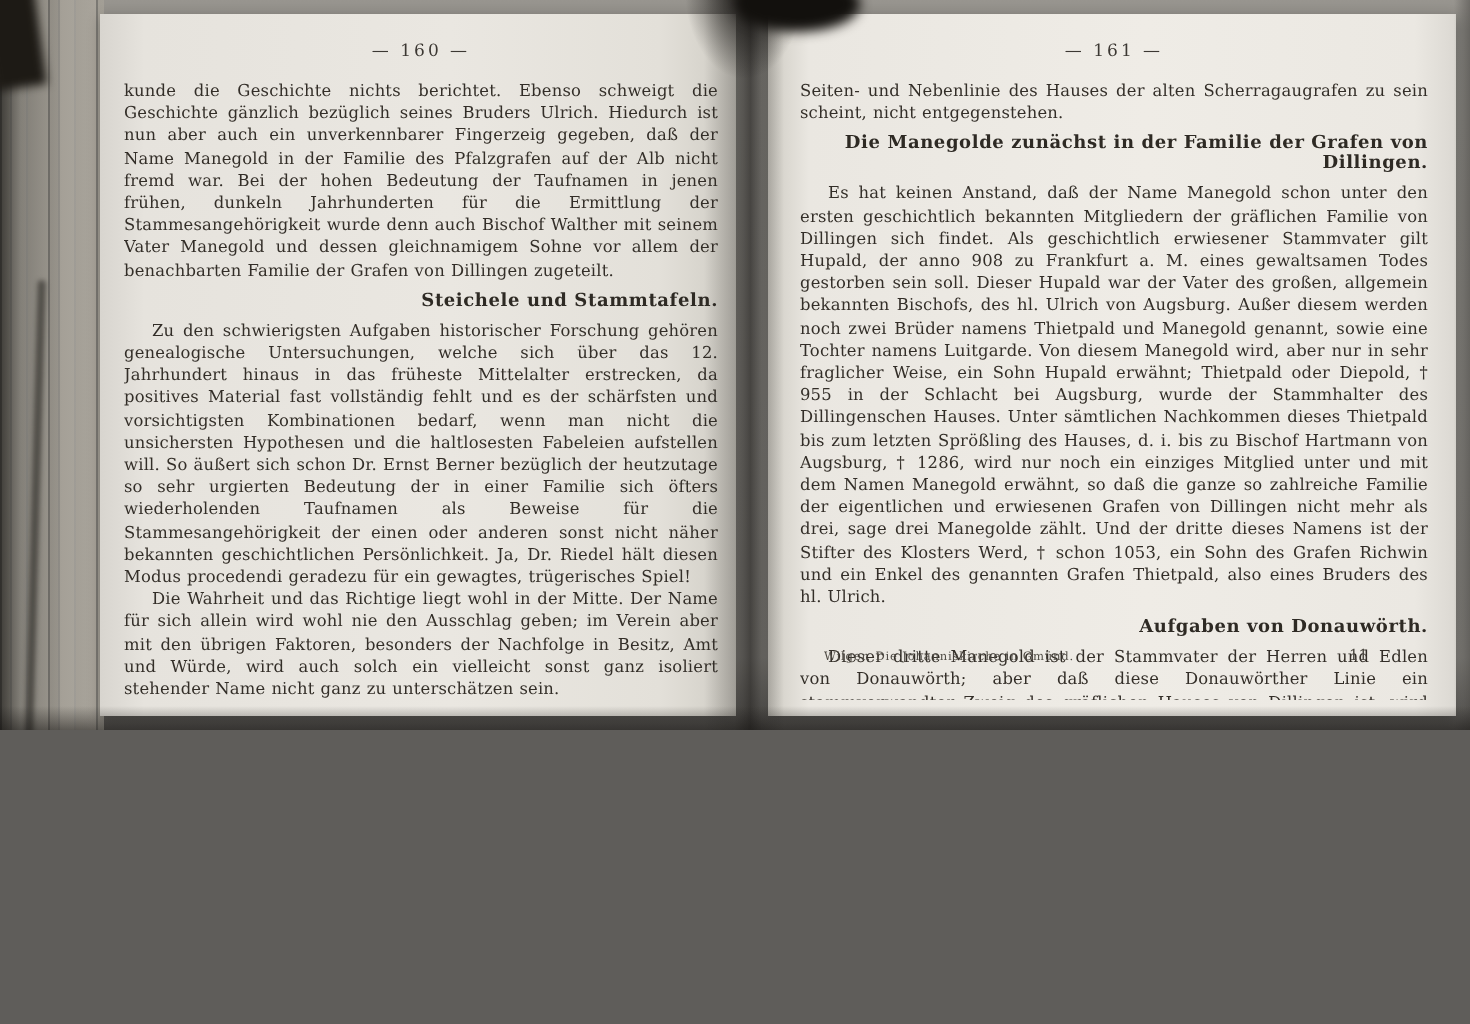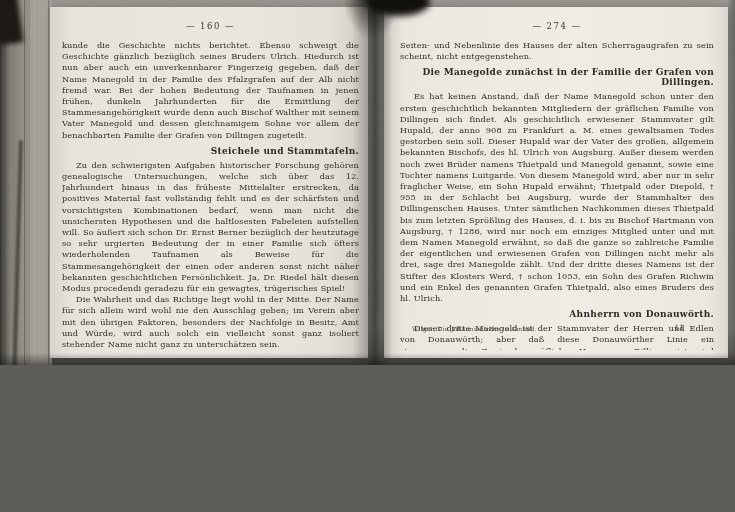--- a/index.html
+++ b/index.html
@@ -101,25 +101,25 @@
       <p>kunde die Geschichte nichts berichtet. Ebenso schweigt die Geschichte gänzlich bezüglich seines Bruders Ulrich. Hiedurch ist nun aber auch ein unverkennbarer Fingerzeig gegeben, daß der Name Manegold in der Familie des Pfalzgrafen auf der Alb nicht fremd war. Bei der hohen Bedeutung der Taufnamen in jenen frühen, dunkeln Jahrhunderten für die Ermittlung der Stammesangehörigkeit wurde denn auch Bischof Walther mit seinem Vater Manegold und dessen gleichnamigem Sohne vor allem der benachbarten Familie der Grafen von Dillingen zugeteilt.</p>
       <h3 class="sect">Steichele und Stammtafeln.</h3>
       <p class="ind">Zu den schwierigsten Aufgaben historischer Forschung gehören genealogische Untersuchungen, welche sich über das 12. Jahrhundert hinaus in das früheste Mittelalter erstrecken, da positives Material fast vollständig fehlt und es der schärfsten und vorsichtigsten Kombinationen bedarf, wenn man nicht die unsichersten Hypothesen und die haltlosesten Fabeleien aufstellen will. So äußert sich schon Dr. Ernst Berner bezüglich der heutzutage so sehr urgierten Bedeutung der in einer Familie sich öfters wiederholenden Taufnamen als Beweise für die Stammesangehörigkeit der einen oder anderen sonst nicht näher bekannten geschichtlichen Persönlichkeit. Ja, Dr. Riedel hält diesen Modus procedendi geradezu für ein gewagtes, trügerisches Spiel!</p>
       <p class="ind">Die Wahrheit und das Richtige liegt wohl in der Mitte. Der Name für sich allein wird wohl nie den Ausschlag geben; im Verein aber mit den übrigen Faktoren, besonders der Nachfolge in Besitz, Amt und Würde, wird auch solch ein vielleicht sonst ganz isoliert stehender Name nicht ganz zu unterschätzen sein.</p>
       <p class="ind">Pfalzgraf Manegold von der Alb hatte vier Söhne mit Namen Manegold, Adalbert, Ulrich und Walther. Mit Nennung dieser Namen will und soll also nicht die Ansicht geltend gemacht werden, als ob hiedurch ein direkter, strikter genealogischer Beweis für die Stammesangehörigkeit der fraglichen Familienmitglieder geführt werden wolle. Alle vier Namen samt dem des Vaters mögen am Ende zufällig sein. Aber welch ein sonderbarer Zufall, daß alle diese vier Namen sich auch so oft und so vielfach finden bei den vier Hauptzweigen des Scherragauischen Stammes, der seine Wurzel in Adalbert II, dem Erlauchten, d. i. dem Ahnherrn der „Scherer“ hat! Kein Beweis will durch Nennung dieser vier Namen gegeben werden, sondern nur der Nachweis, daß gerade diese vier Namen meiner Schererhypothese, d. i. daß die Familie des Pfalzgrafen Manegold auf der Alb eine bis jetzt nicht erkannte</p>
     </div>
   </div>
 
   <div class="page page-right">
     <div class="page-body">
-      <div class="pageno">—  274  —</div>
+      <div class="pageno">—  161  —</div>
       <p>Seiten- und Nebenlinie des Hauses der alten Scherragaugrafen zu sein scheint, nicht entgegenstehen.</p>
       <h3 class="sect">Die Manegolde zunächst in der Familie der Grafen von Dillingen.</h3>
       <p class="ind">Es hat keinen Anstand, daß der Name Manegold schon unter den ersten geschichtlich bekannten Mitgliedern der gräflichen Familie von Dillingen sich findet. Als geschichtlich erwiesener Stammvater gilt Hupald, der anno 908 zu Frankfurt a. M. eines gewaltsamen Todes gestorben sein soll. Dieser Hupald war der Vater des großen, allgemein bekannten Bischofs, des hl. Ulrich von Augsburg. Außer diesem werden noch zwei Brüder namens Thietpald und Manegold genannt, sowie eine Tochter namens Luitgarde. Von diesem Manegold wird, aber nur in sehr fraglicher Weise, ein Sohn Hupald erwähnt; Thietpald oder Diepold, † 955 in der Schlacht bei Augsburg, wurde der Stammhalter des Dillingenschen Hauses. Unter sämtlichen Nachkommen dieses Thietpald bis zum letzten Sprößling des Hauses, d. i. bis zu Bischof Hartmann von Augsburg, † 1286, wird nur noch ein einziges Mitglied unter und mit dem Namen Manegold erwähnt, so daß die ganze so zahlreiche Familie der eigentlichen und erwiesenen Grafen von Dillingen nicht mehr als drei, sage drei Manegolde zählt. Und der dritte dieses Namens ist der Stifter des Klosters Werd, † schon 1053, ein Sohn des Grafen Richwin und ein Enkel des genannten Grafen Thietpald, also eines Bruders des hl. Ulrich.</p>
-      <h3 class="sect">Ahnherrn von Donauwörth.</h3>
+      <h3 class="sect">Aufgaben von Donauwörth.</h3>
       <p class="ind">Dieser dritte Manegold ist der Stammvater der Herren und Edlen von Donauwörth; aber daß diese Donauwörther Linie ein stammverwandter Zweig des gräflichen Hauses von Dillingen ist, wird besonders auch von Dr. von Steichele mehr als in Zweifel gezogen, cf. „Bistum Augsburg“ III, 693. „Meine Forschungen,“ sagt er, „drängen mich zu der Meinung, die Herren von Werd stehen mit den Grafen von Dillingen in gar keiner Familienverbindung, sondern seien ein von diesen unabhängiges, selbständiges Adelsgeschlecht.“</p>
     </div>
     <div class="footer">
       <span class="sig">Wilger, Die Johanniskirche in Gmünd.</span>
       <span class="sheet">11</span>
     </div>
   </div>
 
   <div class="gutter"></div>
   <div class="gutter-top"></div>

